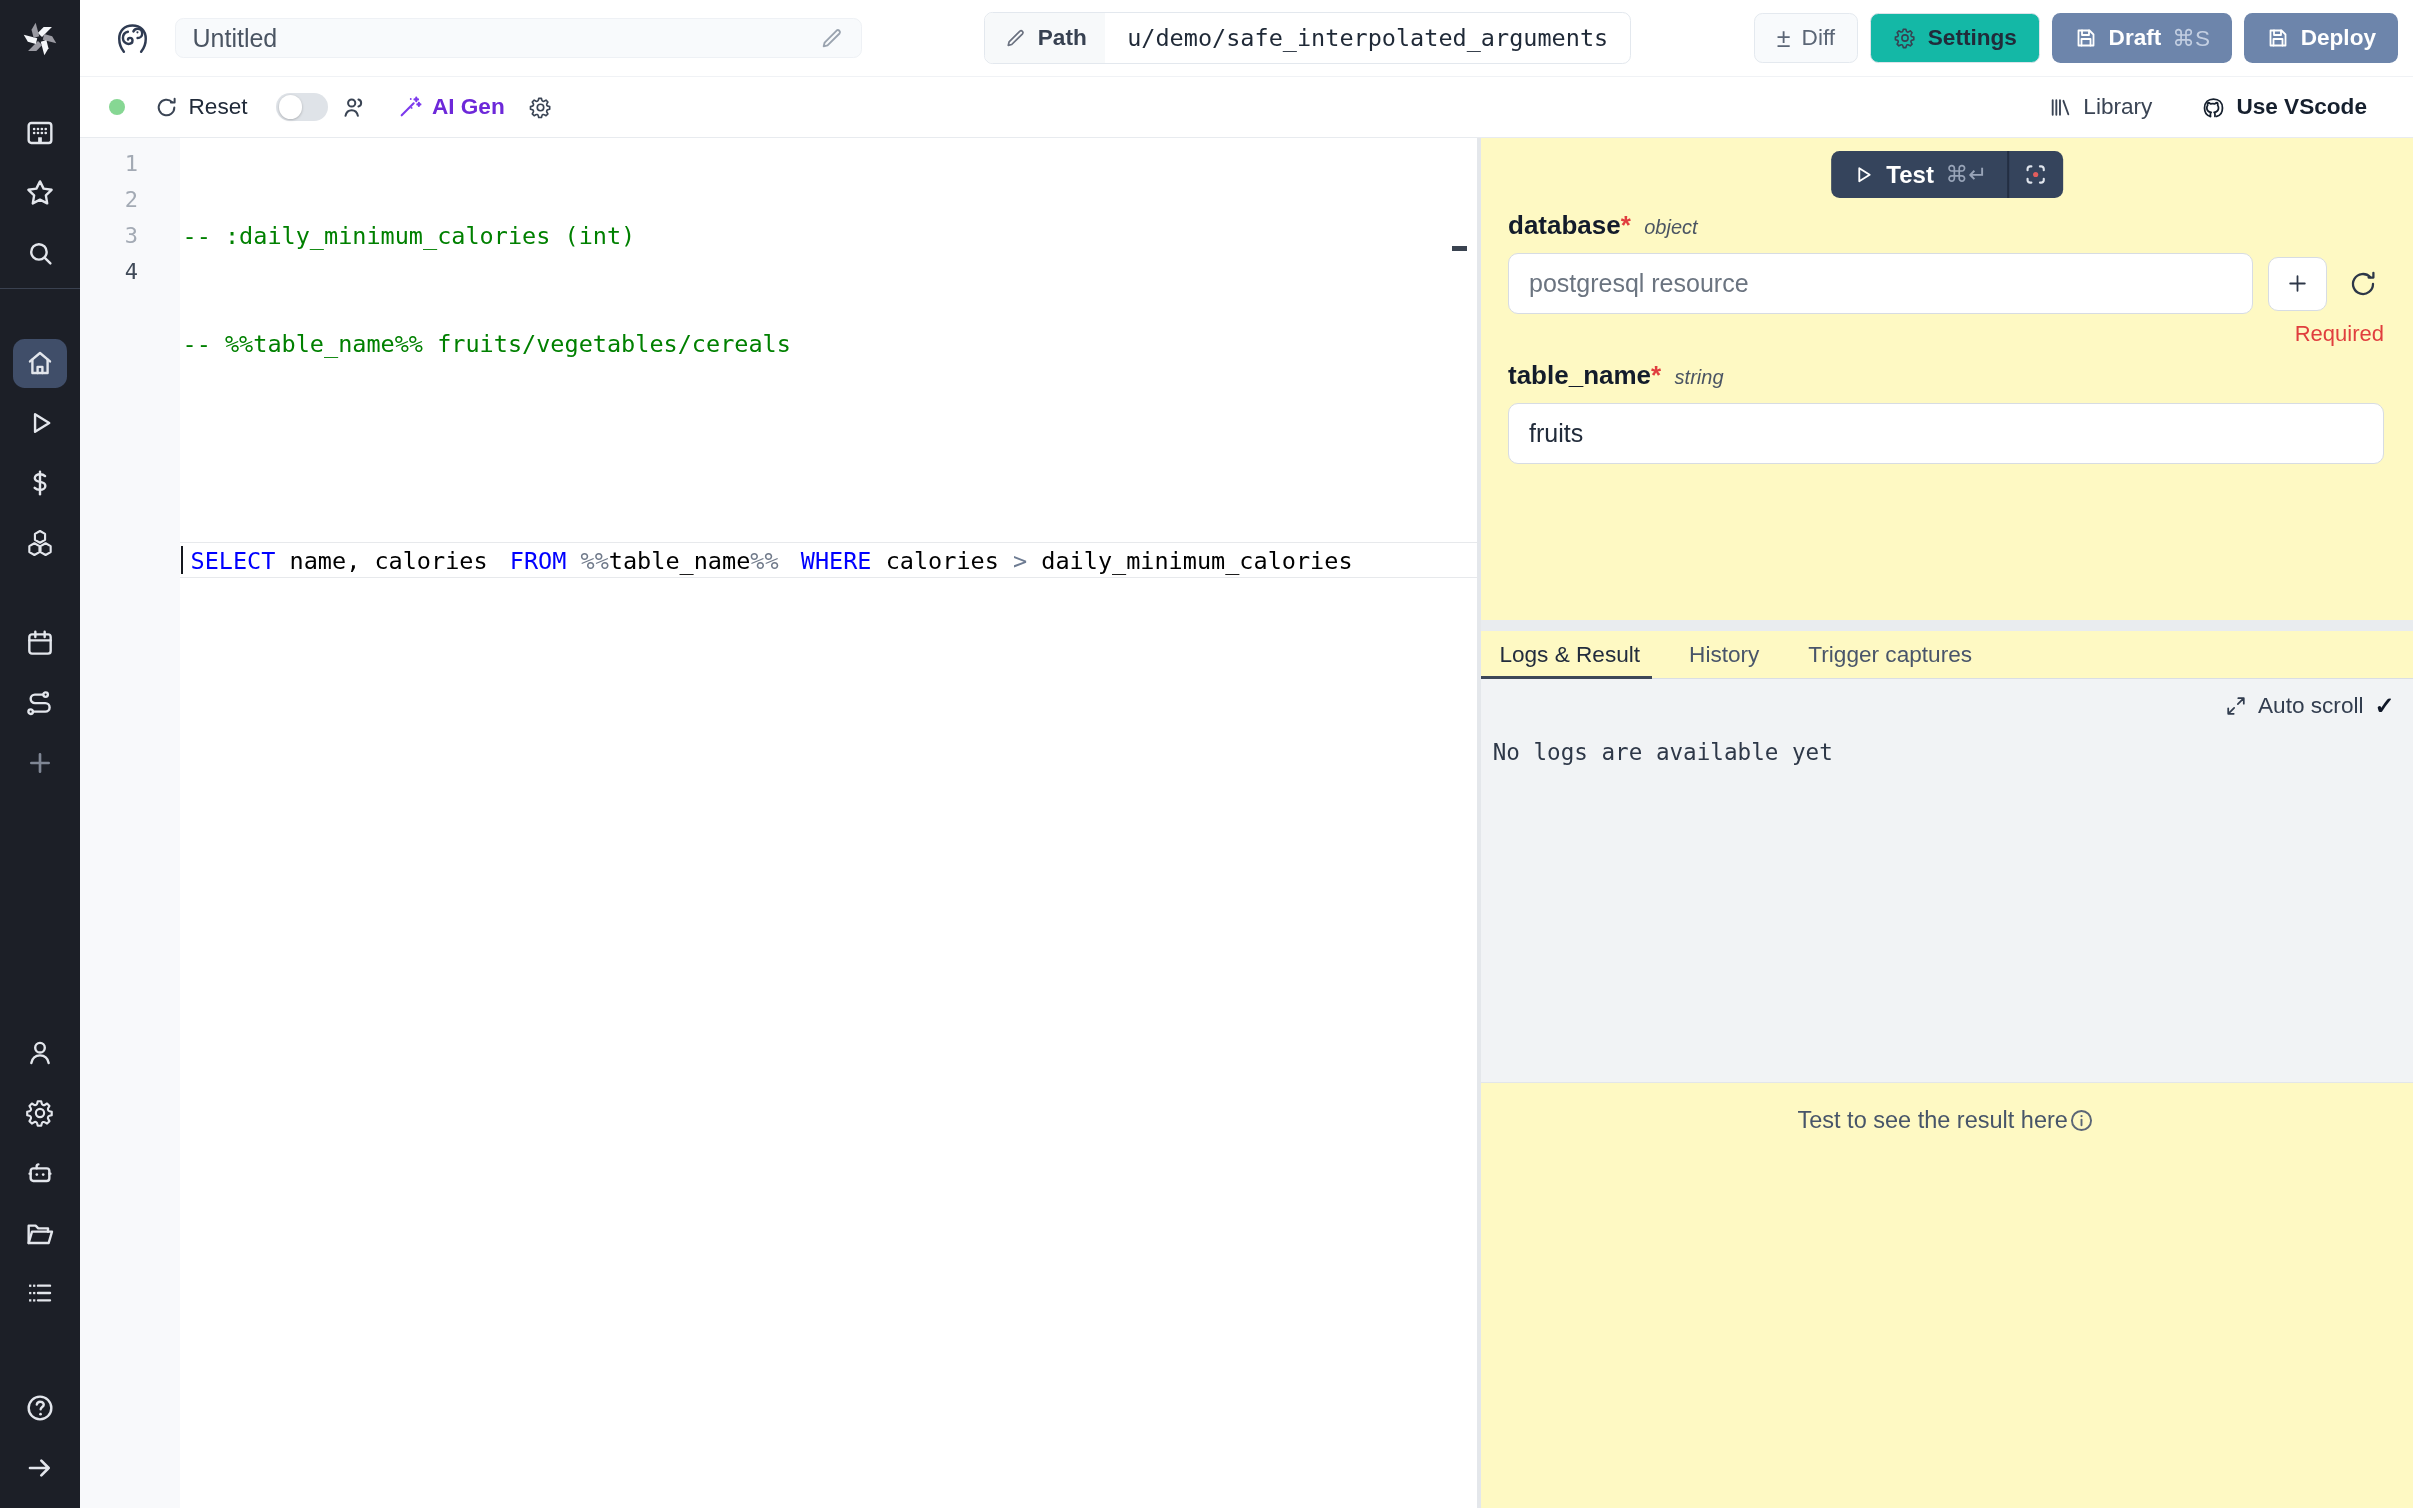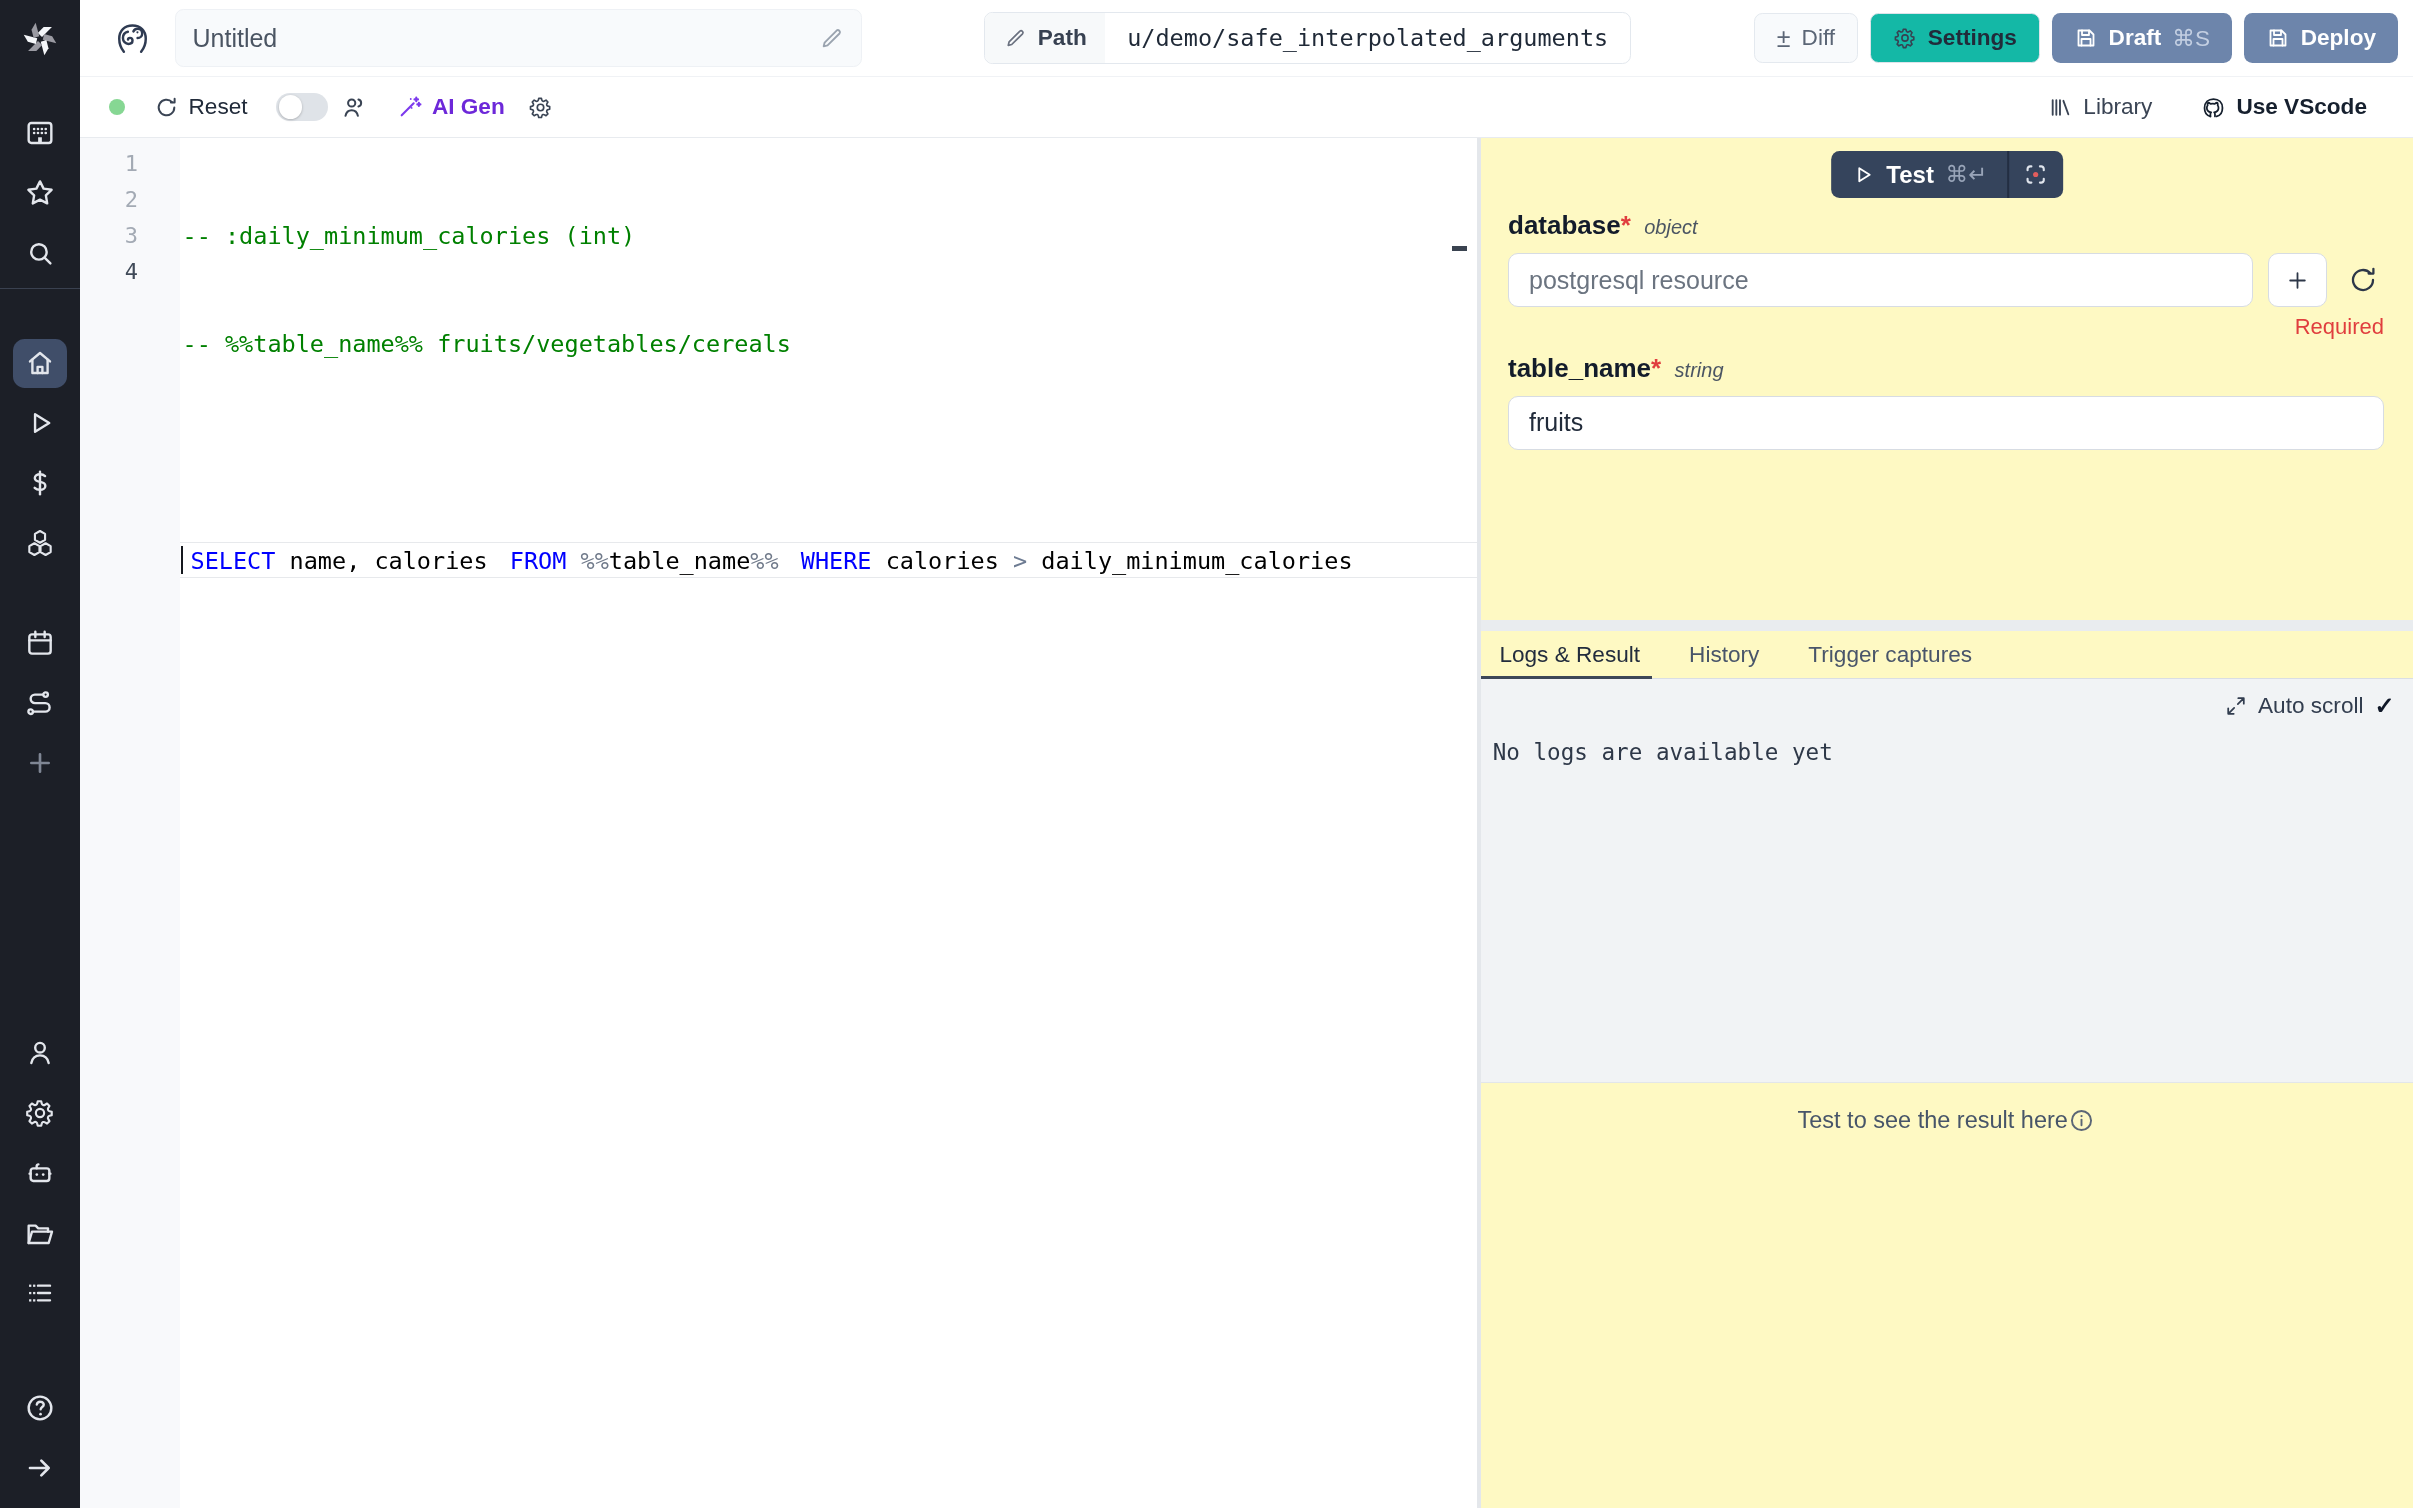--- a/index.html
+++ b/index.html
@@ -18,21 +18,21 @@
   .mt53 { margin-top:44px; } .mt48 { margin-top:40px; } .mt31 { margin-top:26px; }
   .side-bottom { margin-top:auto; display:flex; flex-direction:column; align-items:center; padding-bottom:10px; }
   .dim { color:#7f8694; }
 
   
   .main { flex:1; display:flex; flex-direction:column; min-width:0; }
 
   .topbar { height:77px; display:flex; align-items:center; padding-right:15px; border-bottom:0.8px solid #f0f2f5; background:#fff; }
   .pg-icon { margin-left:34px; color:#2f3b52; display:flex; }
   .pg-icon svg { width:37px; height:37px; }
-  .title-pill { margin-left:23.5px; width:687px; height:58px; background:#f8fafc; border:0.8px solid #eef1f5; border-radius:8.4px; display:flex; align-items:center; justify-content:space-between; padding:0 17px; }
+  .title-pill { margin-left:23.5px; width:687px; height:40px; background:#f8fafc; border:0.8px solid #eef1f5; border-radius:8.4px; display:flex; align-items:center; justify-content:space-between; padding:0 17px; }
   .title-text { font-size:25px; color:#4b5563; }
   .icon { display:inline-flex; }
   .icon svg { display:block; }
   .muted-ic { color:#9aa3af; }
   .topbar-center { flex:1; display:flex; justify-content:center; }
   .path-pill { height:52px; border:0.8px solid #e3e8ee; border-radius:8.4px; display:flex; align-items:stretch; overflow:hidden; background:#fff; }
   .path-left { background:#f7f9fa; display:flex; align-items:center; gap:11.7px; padding:0 18.4px; color:#374151; font-weight:600; font-size:22.6px; }
   .path-right { display:flex; align-items:center; padding:0 22px; font-family:"DejaVu Sans Mono", monospace; font-size:23.5px; color:#1f2937; }
   .tb-btn { height:50px; border-radius:8.4px; display:flex; align-items:center; gap:11px; padding:0 22px; font-size:22.6px; cursor:pointer; border:0.8px solid transparent; background:#14b8a6; font-family:inherit; }
   .btn-diff { background:#f8fafc; border-color:#e4e9ef; color:#5b6676; font-weight:500; margin-right:11.7px; }
@@ -78,21 +78,21 @@
   .test-sc { color:#98a4b8; font-size:22.6px; font-weight:500; }
   .test-div { width:1.7px; height:47px; background:#232e42; }
   .test-capture { width:54px; display:flex; justify-content:center; color:#dfe4ec; }
   .test-capture svg { width:27px; height:27px; }
   .fields { margin-top:59px; }
   .field-label { display:flex; align-items:baseline; }
   .fname { font-weight:700; font-size:26px; color:#131c2b; }
   .req-star { color:#e03e3e; font-weight:700; font-size:26px; }
   .ftype { font-style:italic; font-size:20px; color:#4b5563; margin-left:13.4px; }
   .input-row { display:flex; gap:15px; margin-top:11.7px; align-items:center; }
-  .text-input { flex:1; height:54px; border:1.7px solid #d7dce3; border-radius:10px; padding:0 20px; font-size:25px; font-family:inherit; color:#212b3a; background:#fff; outline:none; min-width:0; }
+  .text-input { flex:1; height:61px; border:1.7px solid #d7dce3; border-radius:10px; padding:0 20px; font-size:25px; font-family:inherit; color:#212b3a; background:#fff; outline:none; min-width:0; }
   .text-input::placeholder { color:#6b7480; }
   .plus-btn { width:59px; height:54px; border:1.7px solid #d7dce3; border-radius:10px; background:#fff; display:flex; align-items:center; justify-content:center; color:#2d3748; cursor:pointer; flex-shrink:0; }
   .plus-btn svg { width:27px; height:27px; }
   .ghost-btn { width:42px; display:flex; justify-content:center; background:none; border:0; color:#2d3748; cursor:pointer; flex-shrink:0; }
   .ghost-btn svg { width:32px; height:32px; }
   .required-note { text-align:right; color:#e03e3e; font-size:22px; margin-top:6.7px; }
   .field2 { margin-top:13.4px; }
 
   .hsplit { height:11px; background:#e9ecef; }
   .tabs { height:48px; display:flex; align-items:stretch; padding-left:18.4px; border-bottom:1.7px solid #d9dee4; }

